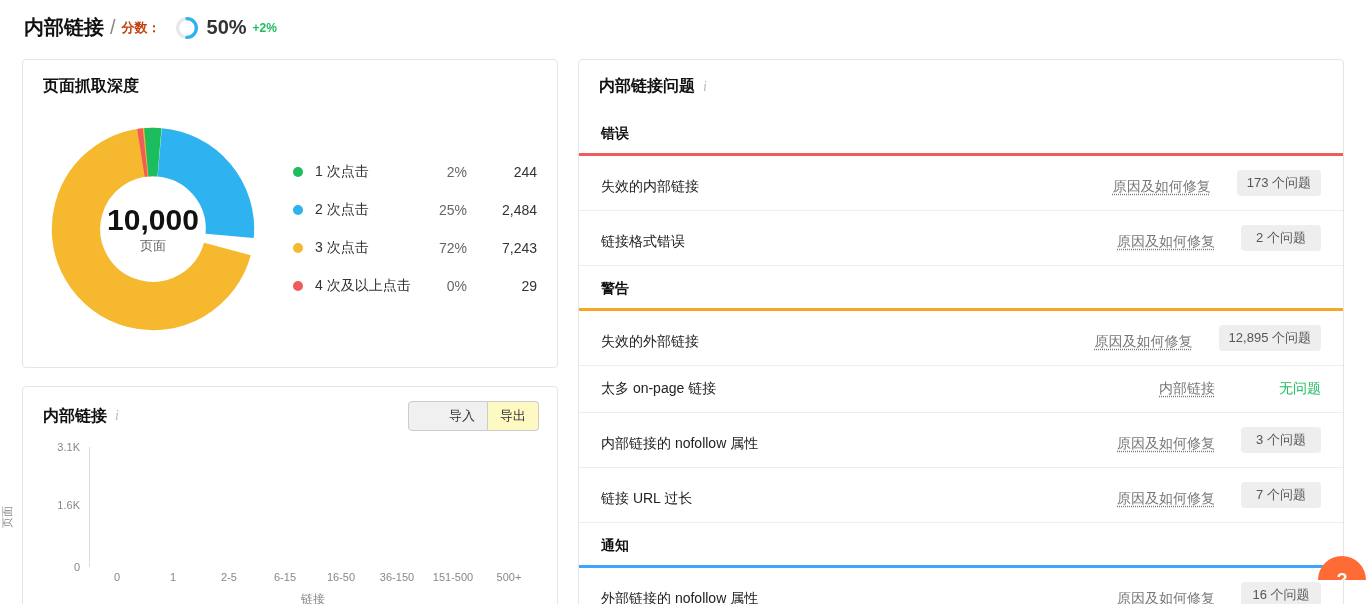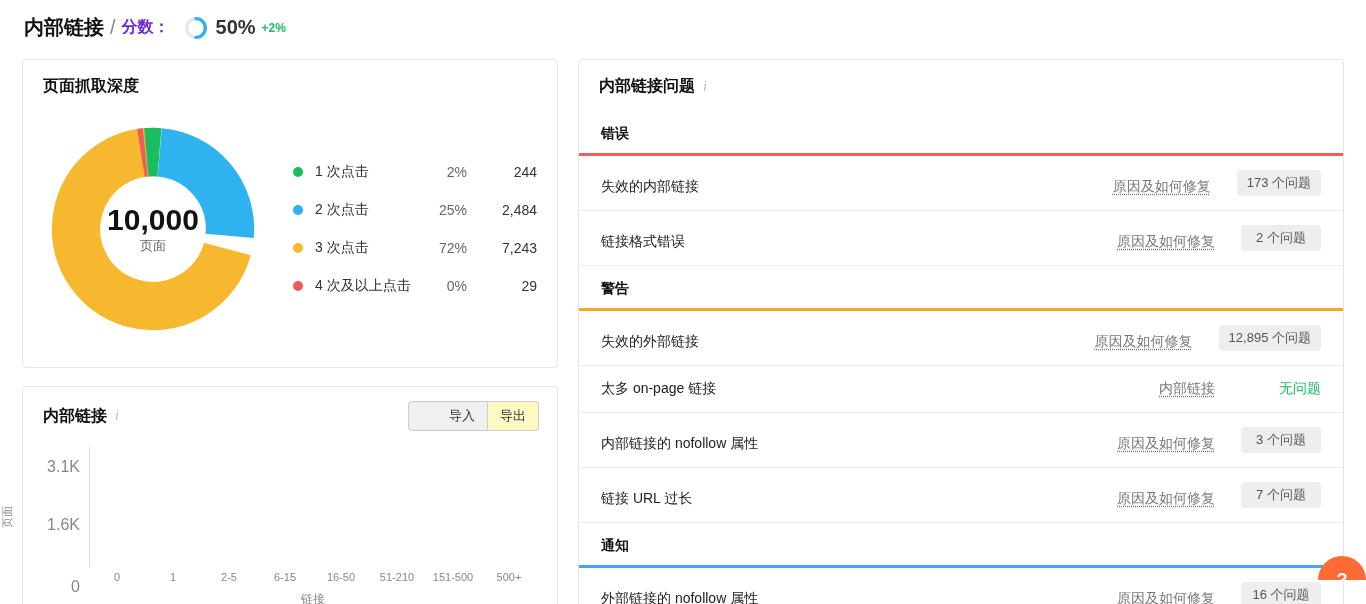--- a/index.html
+++ b/index.html
@@ -1,21 +1,21 @@
 <!DOCTYPE html>
 <html><head>
 <meta charset="utf-8">
 <style>
   * { box-sizing: border-box; margin: 0; padding: 0; }
   body { font-family: -apple-system, "Helvetica Neue", Arial, "PingFang SC", "Microsoft YaHei", sans-serif; background: #ffffff; color: #111; width: 1366px; height: 604px; overflow: hidden; position: relative; }
   
   .header { display: flex; align-items: center; padding: 14px 24px 18px 24px; }
   .header-title { font-size: 20px; font-weight: 700; color: #111; }
   .header-sep { font-size: 20px; color: #888; margin: 0 6px; }
-  .header-score-label { font-size: 16px; font-weight: 700; color: #6d28d9; }
+  .header-score-label { font-size: 13px; font-weight: 700; color: #c2410c; }
   .score-ring { width: 24px; height: 24px; margin-left: 14px; margin-right: 8px; }
   .score-value { font-size: 20px; font-weight: 700; color: #333; }
   .score-delta { font-size: 12px; color: #1bbd5f; margin-left: 6px; font-weight: 600; }
 
   .main { display: flex; padding: 0 22px; gap: 20px; }
   .left-col { width: 536px; flex-shrink: 0; display: flex; flex-direction: column; gap: 18px; }
   .right-col { flex: 1; }
 
   .card { border: 1px solid #e5e5e5; border-radius: 4px; background: #fff; }
   .card-title { font-size: 16px; font-weight: 700; padding: 16px 20px 14px 20px; display:flex; align-items:center; gap:8px;}
@@ -38,21 +38,21 @@
   .bar-head { display:flex; align-items:center; justify-content:space-between; padding: 14px 18px 6px 20px; }
   .bar-title { font-size:16px; font-weight:700; display:flex; align-items:center; gap:8px;}
   .btn-group { display:flex; }
   .btn { border:1px solid #ccc; background:#fef9c3; font-size:13px; padding:5px 12px; cursor:pointer; color:#333; }
   .btn.active { background:#f0f0f0; }
   .btn:first-child { border-radius:4px 0 0 4px;padding-left:40px; }
   .btn:last-child { border-radius:0 4px 4px 0; border-left:none; }
   .bar-body { padding: 10px 20px 6px 20px; }
   .chart-area { position:relative; height: 120px; margin-left: 46px; border-left:1px solid #ddd; }
   .y-axis { position:absolute; left:-46px; top:0; height:100%; width:40px; }
-  .y-tick { position:absolute; right:4px; font-size:16px; color:#888; transform:translateY(-50%);margin-top:20px; }
+  .y-tick { position:absolute; right:4px; font-size:11px; color:#888; transform:translateY(-50%); }
   .y-axis-label { position:absolute; left:-36px; top:50%; transform: rotate(-90deg) translate(0,-50%); transform-origin: left top; font-size:11px; color:#888; }
   .bars-row { position:absolute; left:0; right:0; bottom:0; top:0; display:flex; align-items:flex-end; }
   .bar-col { flex:1; display:flex; justify-content:center; }
   .barv { width: 40px; background:#2eb3f0; }
   .x-row { display:flex; margin-left:46px; }
   .x-lbl { flex:1; text-align:center; font-size:11px; color:#888; padding-top:4px; }
   .x-axis-title { text-align:center; font-size:12px; color:#888; margin-top:8px; margin-left:46px;}
 
   
   .issues-body { padding: 0 0 8px 0; }
@@ -185,21 +185,21 @@
                   <div class="barv" style="height:5%"></div>
                 </div>
             </div>
           </div>
           <div class="x-row">
             <div class="x-lbl">0</div>
             <div class="x-lbl">1</div>
             <div class="x-lbl">2-5</div>
             <div class="x-lbl">6-15</div>
             <div class="x-lbl">16-50</div>
-            <div class="x-lbl">51-210</div>
+            <div class="x-lbl">36-150</div>
             <div class="x-lbl">151-500</div>
             <div class="x-lbl">500+</div>
           </div>
           <div class="x-axis-title">链接</div>
         </div>
       </div>
     </div>
   </div>
 
   <div class="right-col">

